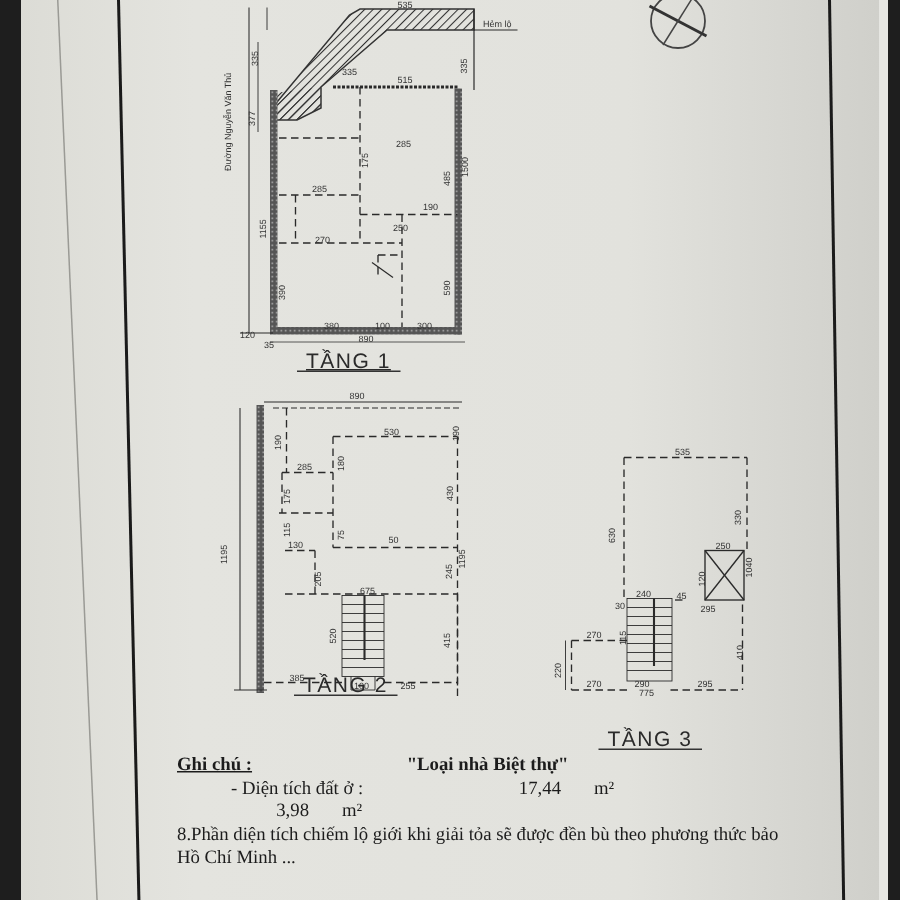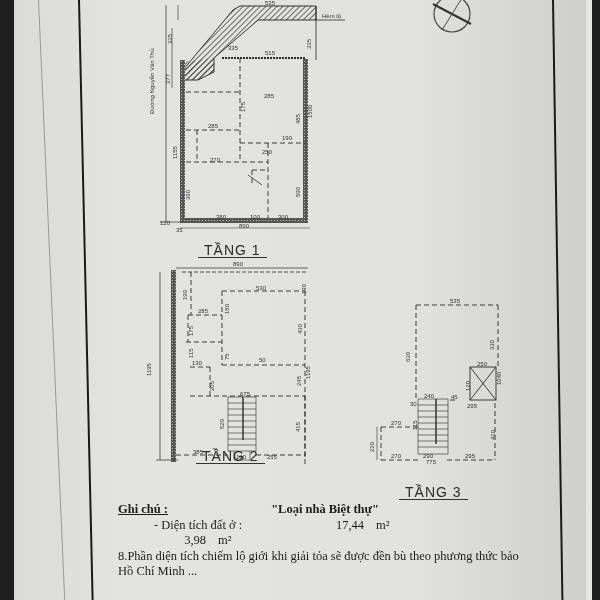--- a/index.html
+++ b/index.html
@@ -9,21 +9,21 @@
   .frame-l { position:absolute; left:78px; top:0; width:2px; height:600px; background:#1a1a1a; transform:skewX(1.3deg); transform-origin:top; }
   .frame-r { position:absolute; left:552px; top:0; width:2px; height:600px; background:#1a1a1a; transform:skewX(0.9deg); transform-origin:top; }
   .faint-l { position:absolute; left:38px; top:0; width:1px; height:600px; background:#9a9a95; transform:skewX(2.5deg); transform-origin:top; }
   svg.plans { position:absolute; left:0; top:0; }
   .dim { font-family:"Liberation Sans", sans-serif; font-size:6px; fill:#333; }
   .floor-title { position:absolute; font-family:"Liberation Sans", sans-serif; font-size:14px; color:#2a2a2a; letter-spacing:1px; border-bottom:1px solid #333; padding:0 6px 0 6px; line-height:14px; }
   .notes { position:absolute; left:118px; top:502px; width:440px; font-size:12.5px; line-height:15.5px; color:#1c1c1c; }
   .notes .row { white-space:nowrap; }
   .ghichu { text-decoration:underline; font-weight:bold; display:inline-block; width:150px; }
   .type { font-weight:bold; }
-  .area-row { padding-left:36px; display:flex; }
+  .area-row { padding-left:36px; display:flex;gap:10px; }
   .area-label { width:158px; }
   .area-val { width:52px; text-align:right; }
   .area-unit { padding-left:12px;text-align:center; }
 </style>
 </head>
 <body>
 
 <div class="paper"></div>
 <div class="rborder"></div>
 <div class="faint-l"></div>
@@ -218,21 +218,21 @@
     <text x="413" y="426" transform="rotate(-90 417 426)">115</text>
     <text x="491" y="436" transform="rotate(-90 495 436)">410</text>
     <text x="370" y="448" transform="rotate(-90 374 448)">220</text>
     <text x="391" y="458">270</text>
     <text x="423" y="458">290</text>
     <text x="465" y="458">295</text>
     <text x="426" y="464">775</text>
   </g>
 </svg>
 
-<div class="floor-title" style="left:198px;top:243px;">TẦNG 1</div>
+<div class="floor-title" style="left:198px;top:233px;text-decoration:underline;">TẦNG 1</div>
 <div class="floor-title" style="left:196px;top:449px;">TẦNG 2</div>
 <div class="floor-title" style="left:399px;top:485px;">TẦNG 3</div>
 
 <div class="notes">
   <div class="row">
     <span class="ghichu">Ghi chú :</span>
     <span class="type">"Loại nhà Biệt thự"</span>
   </div>
   <div class="row area-row">
     <span class="area-label">- Diện tích đất ở :</span>

